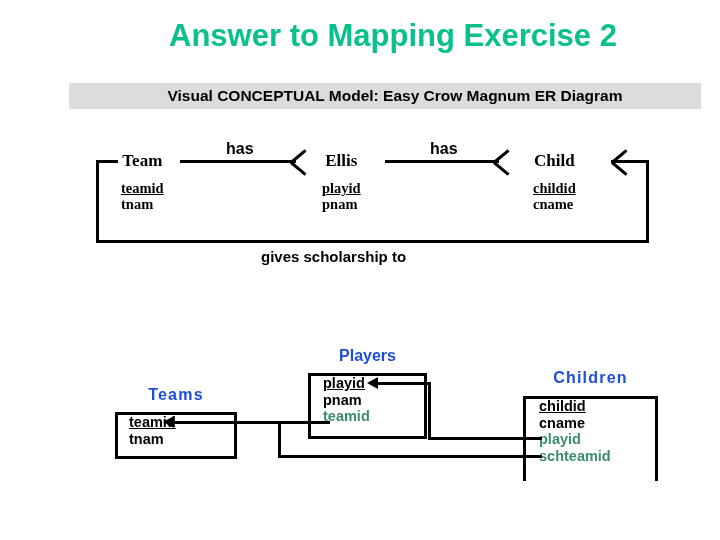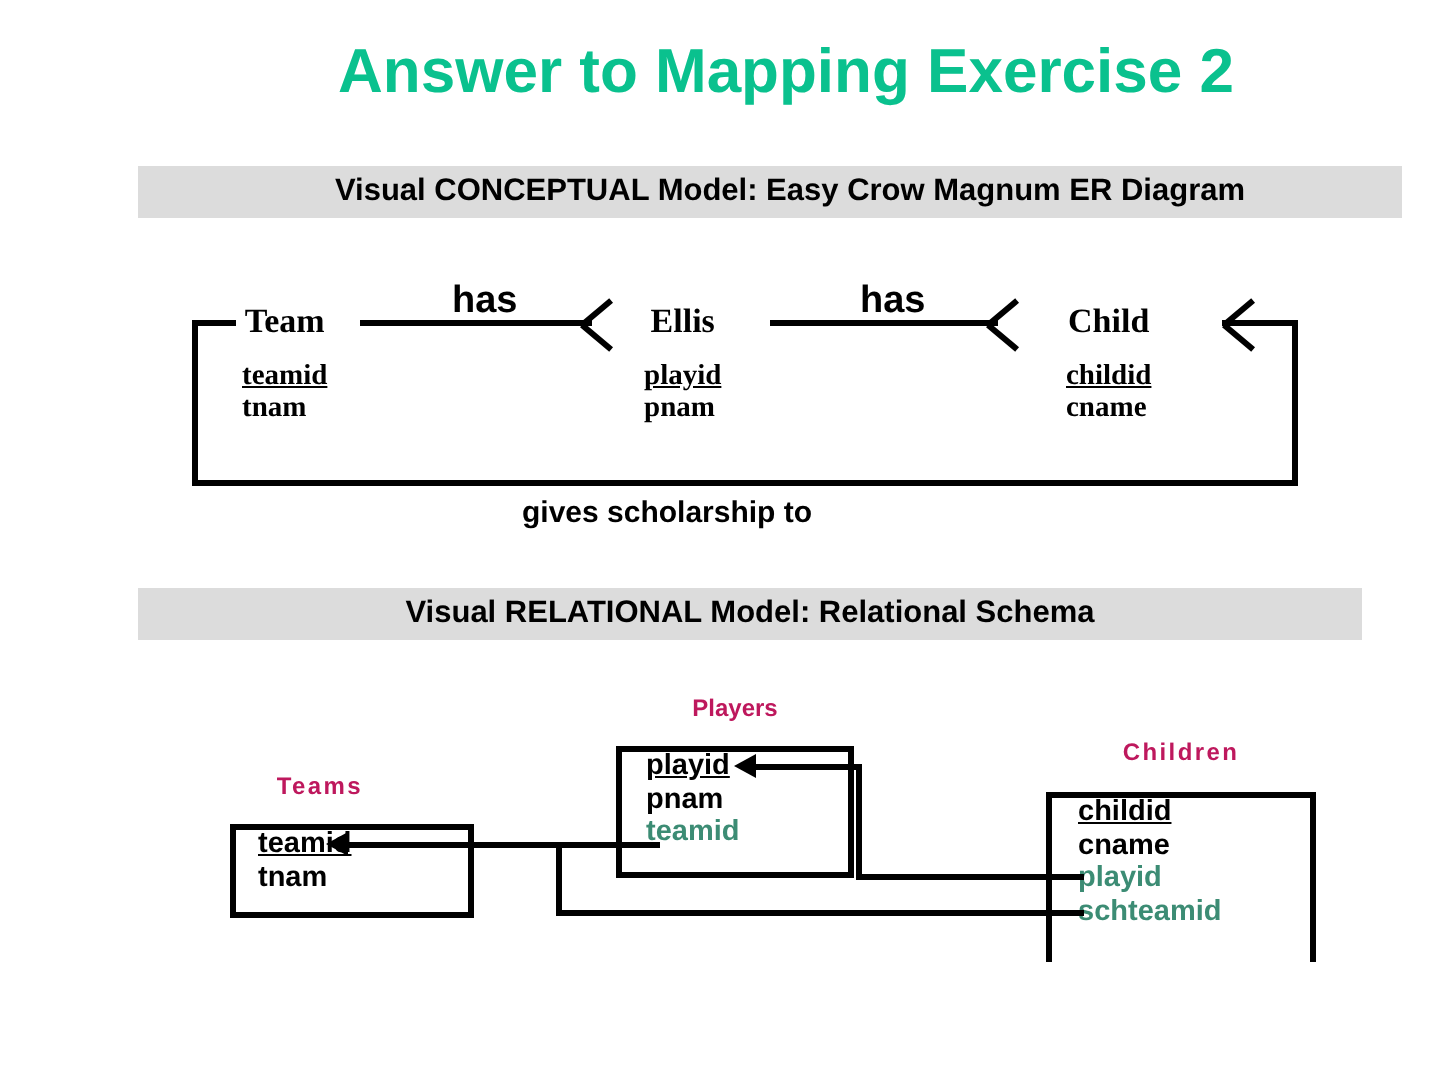--- a/index.html
+++ b/index.html
@@ -78,21 +78,21 @@
     line-height: 16px;
     margin-top: 11px;
     text-align: left;
   }
   .pk { text-decoration: underline; }
 
   .er-label {
     position: absolute;
     font-family: "Liberation Sans", sans-serif;
     font-weight: bold;
-    font-size: 19px;
+    font-size: 16px;
     color: #000000;
     white-space: nowrap;
   }
 
   
   .crow {
     position: absolute;
     width: 17px;
     height: 22px;
   }
@@ -109,22 +109,22 @@
   .crow i.b { transform: rotate(40deg);  transform-origin: 0 50%; }
   
   .crow.flip i.a { transform: rotate(-140deg); transform-origin: 100% 50%; left: -2px;}
   .crow.flip i.b { transform: rotate(140deg);  transform-origin: 100% 50%; left: -2px;}
 
   
   .rel-title {
     position: absolute;
     font-family: "Liberation Sans", sans-serif;
     font-weight: bold;
-    font-size: 12px;
-    color: #be185d;
+    font-size: 16px;
+    color: #1d4ed8;
     letter-spacing: 1.2px;
     white-space: nowrap;
     text-align: center;
   }
   .rel-box {
     position: absolute;
     border: 3px solid #000000;
     background: #ffffff;
     box-sizing: border-box;
   }
@@ -213,25 +213,24 @@
     <div class="hline" style="left:63px; top:240px; width:553px; height:3px;"></div>
     <div class="vline" style="left:613px; top:160px; width:3px; height:83px;"></div>
     <div class="hline" style="left:578px; top:160px; width:38px; height:3px;"></div>
     <div class="crow flip" style="left:562px; top:151px;">
         <i class="a"></i>
         <i class="b"></i>
       </div>
     <div class="er-label" style="left:228px; top:248px; font-size:15px;">gives scholarship to</div>
   </div>
 
-  <div class="banner" id="banner-relational">Visual RELATIONAL Model: Relational Schema</div>
 
   <div>
 
-    <div class="rel-title" style="left:66px; top:386px; width:122px;">Teams</div>
+    <div class="rel-title" style="left:82px; top:386px; width:122px;">Teams</div>
     <div class="rel-box" style="left:82px; top:412px; width:122px; height:47px;"></div>
     <div class="rel-attrs" style="left:96px; top:414px;">
       <div class="pk">teamid</div>
       <div>tnam</div>
     </div>
 
     <div class="rel-title" style="left:275px; top:347px; width:119px; letter-spacing:0px;">Players</div>
     <div class="rel-box" style="left:275px; top:373px; width:119px; height:66px;"></div>
     <div class="rel-attrs" style="left:290px; top:375px;">
       <div class="pk">playid</div>

